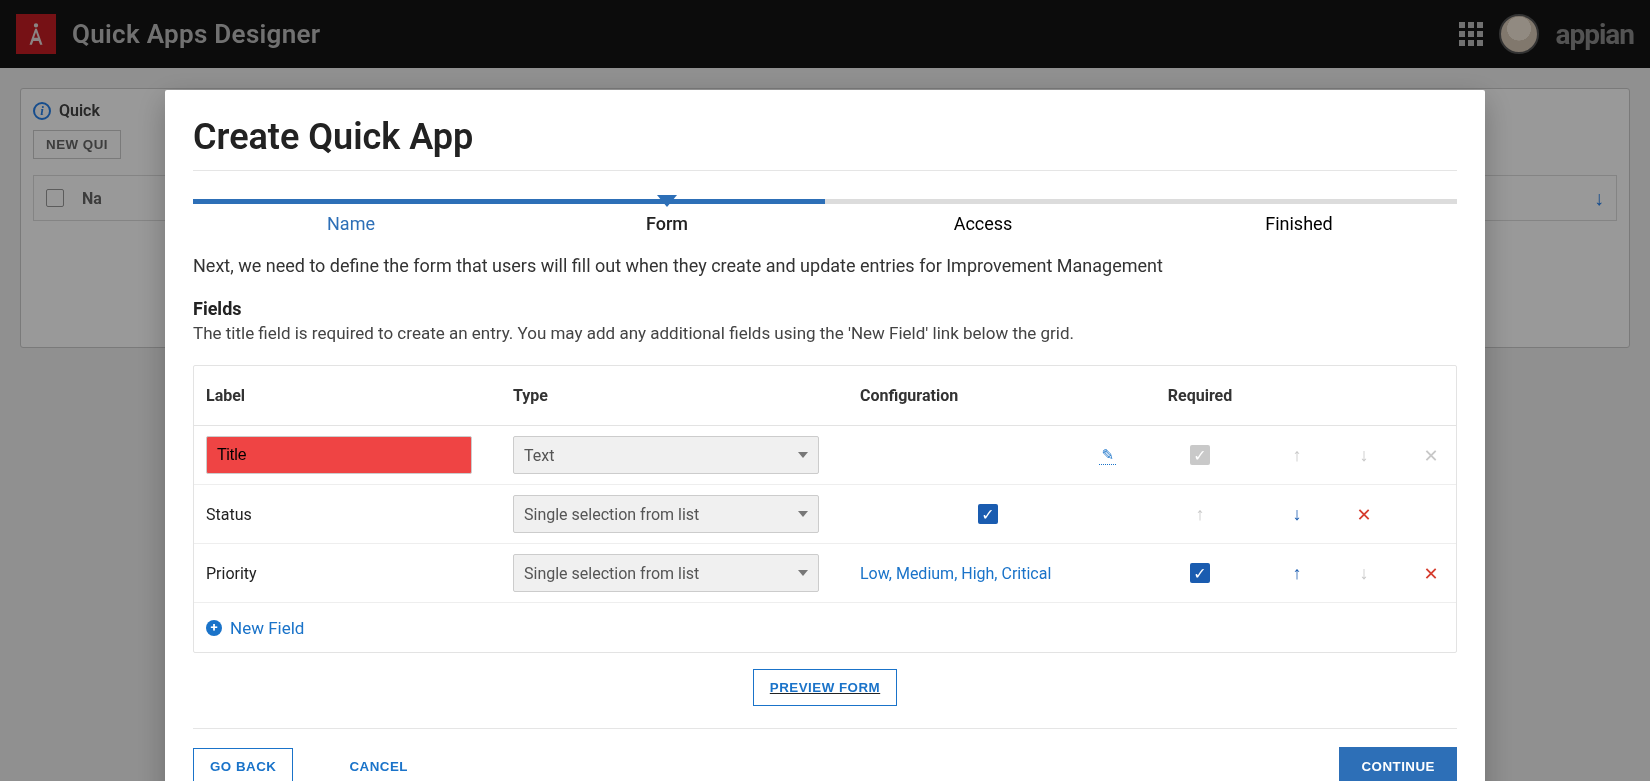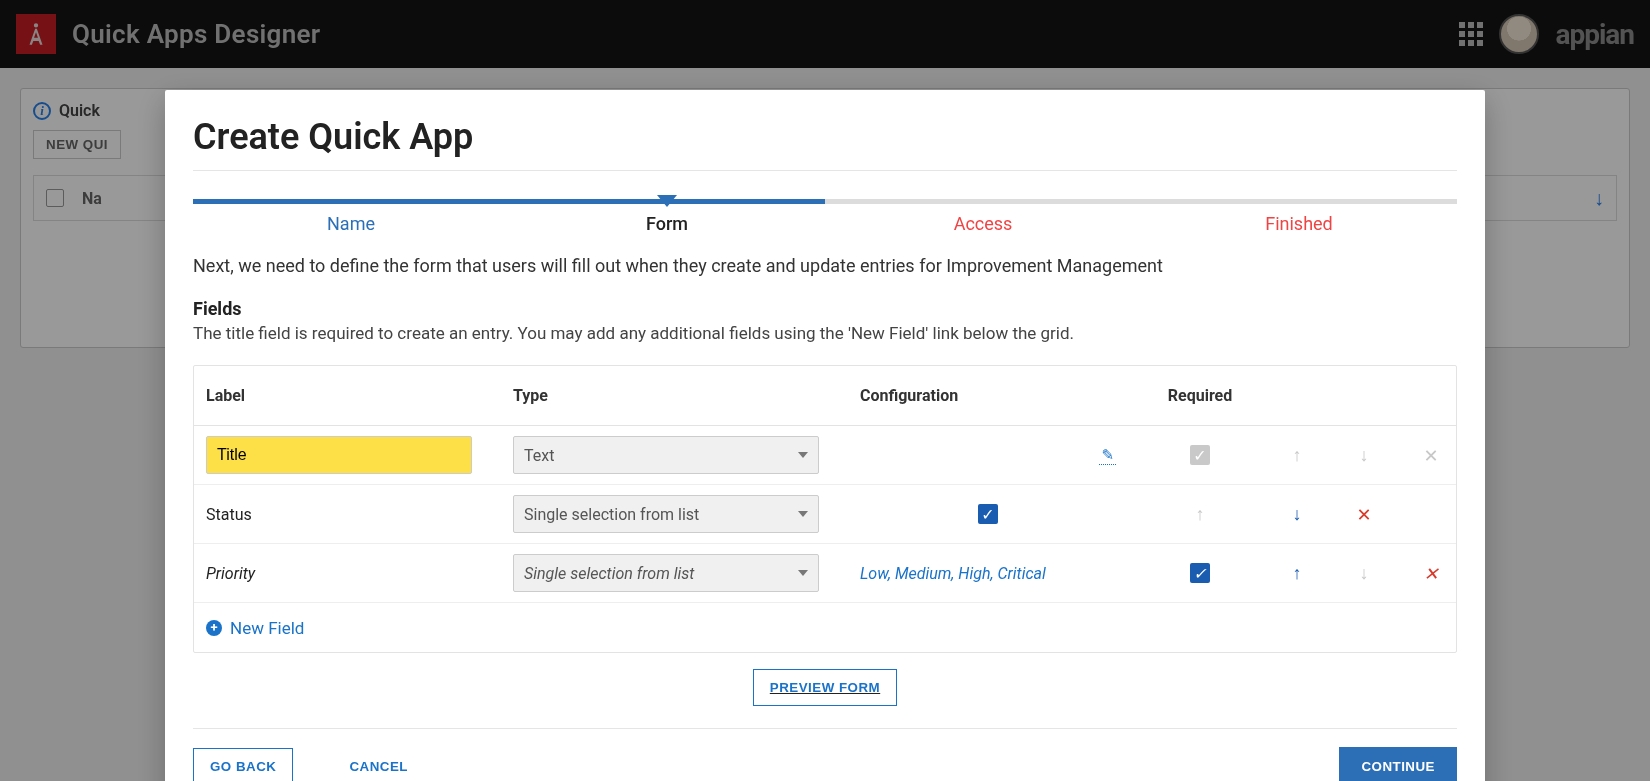--- a/index.html
+++ b/index.html
@@ -136,21 +136,21 @@
     width: 0; height: 0;
     border-left: 10px solid transparent;
     border-right: 10px solid transparent;
     border-top: 12px solid #2d6fb7;
     transform: translateX(-10px);
   }
   .steps {
     position: absolute; left: 0; right: 0; top: 14px;
     display: flex;
   }
-  .step { flex: 1; text-align: center; font-size: 18px; color: #ef4444; }
+  .step { flex: 1; text-align: center; font-size: 18px; color: #000000; }
   .step.done { color: #2d6fb7; }
   .step.current { color: #222; font-weight: 500; }
 
   .desc { color: #333; font-size: 18px; margin: 14px 0 22px; }
   .section-h { font-weight: 700; font-size: 18px; margin-bottom: 4px; }
   .section-sub { color: #444; font-size: 17px; margin-bottom: 22px; }
 
   
   .grid {
     border: 1px solid #e3e3e3;
@@ -163,26 +163,26 @@
     gap: 17px;
   }
   .gridhead {
     border-bottom: 1px solid #e3e3e3;
     font-weight: 700;
     color: #333;
     padding: 10px 0;
   }
   .gridhead > div, .gridbody > div.cell { padding: 10px 12px; }
   .gridbody { border-bottom: 1px solid #eee; min-height: 46px; }
-  .gridbody:last-of-type { border-bottom: none; font-style: italic; }
+  .gridbody:last-of-type { border-bottom: none; }
 
   .text-input, .select {
     width: 100%; height: 38px;
     border: 1px solid #ccc; border-radius: 2px;
-    padding: 0 10px; font-size: 16px; background: #fde047;
+    padding: 0 10px; font-size: 16px; background: #ef4444;
   }
   .select {
     background: #f0f0f0;
     color: #555;
     display: flex; align-items: center; justify-content: space-between;
   }
   .caret {
     width: 0; height: 0;
     border-left: 5px solid transparent;
     border-right: 5px solid transparent;

